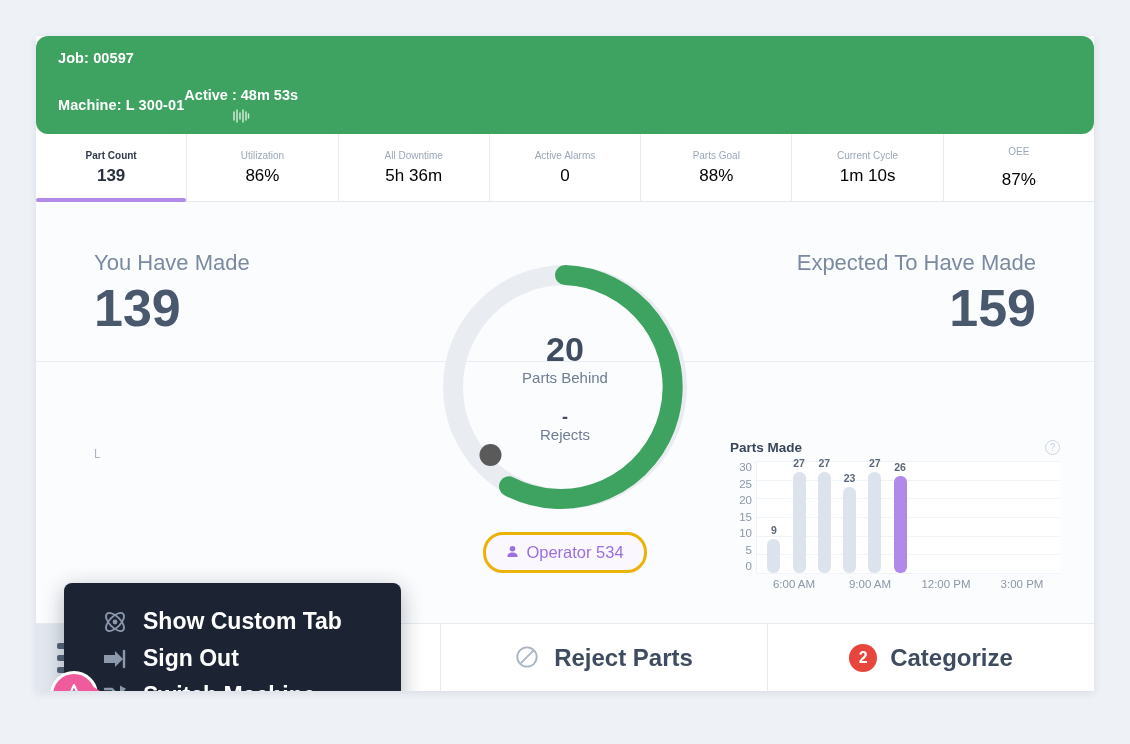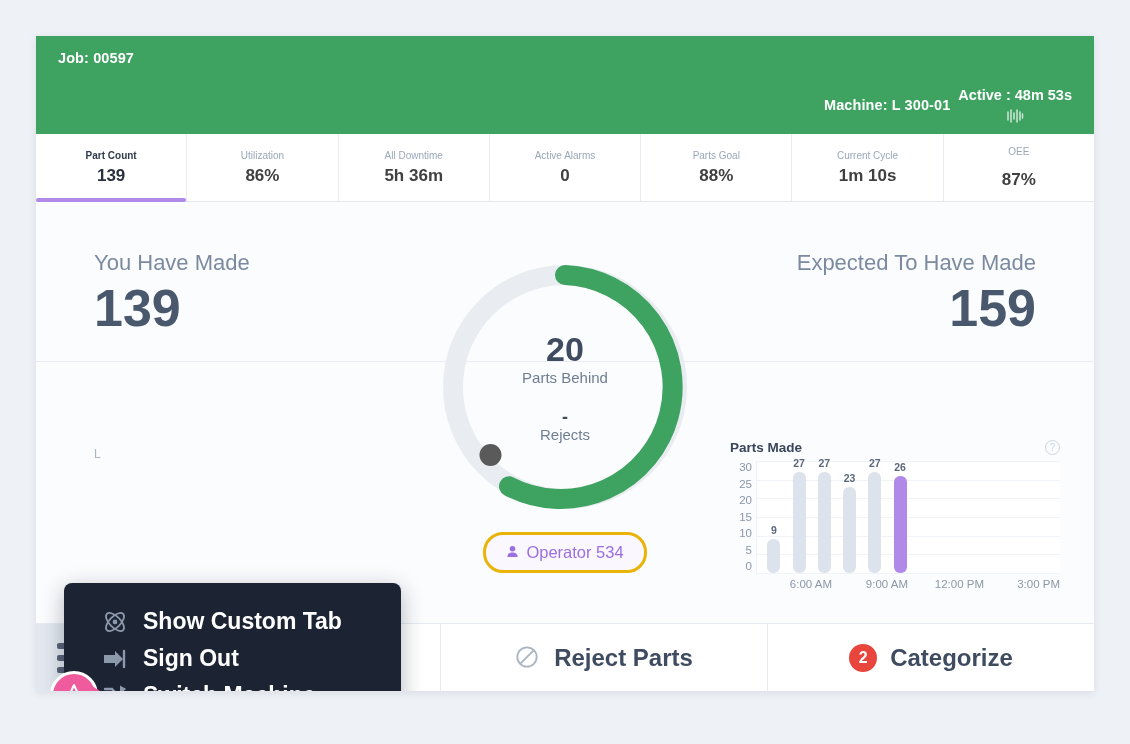--- a/index.html
+++ b/index.html
@@ -19,45 +19,46 @@
     overflow: hidden;
   }
 
   
   .header {
     height: 98px;
     background: #3ea261;
     color: #ffffff;
     padding: 14px 22px 0 22px;
     position: relative;
+    border-radius: 12px;
   }
   .header-line { font-size: 14.5px; font-weight: bold; letter-spacing: .1px; }
   .header-line.job { margin-bottom: 21px; }
-  .header-row { display: flex; justify-content: flex-end; align-items: center; gap: 8px; }
+  .header-row { display: flex; justify-content: flex-start; align-items: center; }
   .active-status { font-size: 14.5px; font-weight: bold; display: flex; align-items: center; gap: 6px; flex-direction: column; }
   .pulse-icon { display: inline-block; width: 18px; height: 14px; opacity: .75; }
 
   
   .stats {
     display: flex;
     height: 68px;
     background: #ffffff;
     border-bottom: 1px solid #e3e8ef;
   }
   .stat {
     flex: 1;
     border-right: 1px solid #e8ecf2;
     display: flex; flex-direction: column;
     align-items: center; justify-content: center;
     gap: 5px;
     position: relative;
   }
   .stat:last-child { border-right: none; gap: 13px; }
   .stat-label { font-size: 10px; color: #9aa7b8; }
-  .stat-value { font-size: 17px; color: #404040; font-weight: bold; }
+  .stat-value { font-size: 17px; color: #000000; font-weight: normal; }
   .stat.active .stat-label { color: #2f3b4d; font-weight: bold; }
   .stat.active .stat-value { color: #28303d; font-weight: bold; }
   .stat.active::after {
     content: ""; position: absolute; left: 0; right: 0; bottom: -1px;
     height: 4px; background: #b189e8; border-radius: 2px;
   }
 
   
   .body-area { position: relative; height: 489px; background: #fbfcfe; }
 
@@ -151,21 +152,21 @@
   .bar span {
     position: absolute; bottom: 100%; left: 50%;
     transform: translateX(-50%);
     font-size: 10.5px; font-weight: bold; color: #5c687a;
     margin-bottom: 3px;
   }
   .pc-xaxis {
     margin-left: 26px; display: flex;
     font-size: 11.5px; color: #8b97a8; padding-top: 5px;
   }
-  .pc-xaxis span { width: 25%; text-align: right; }
+  .pc-xaxis span { width: 25%; text-align: center; }
 
   
   .ctx-menu {
     position: absolute; left: 28px; top: 381px;
     width: 337px;
     background: #1c2433;
     border-radius: 8px;
     padding: 20px 0 22px 0;
     box-shadow: 0 6px 22px rgba(20,28,40,0.32);
     z-index: 40;

